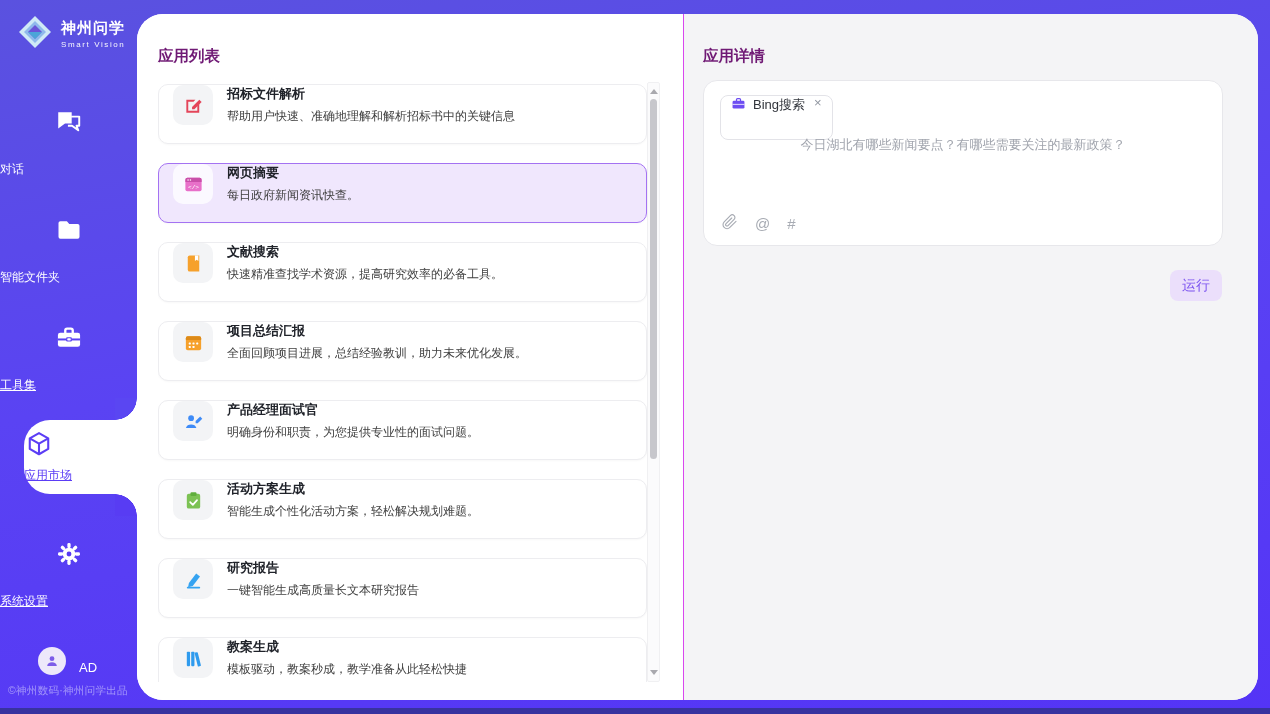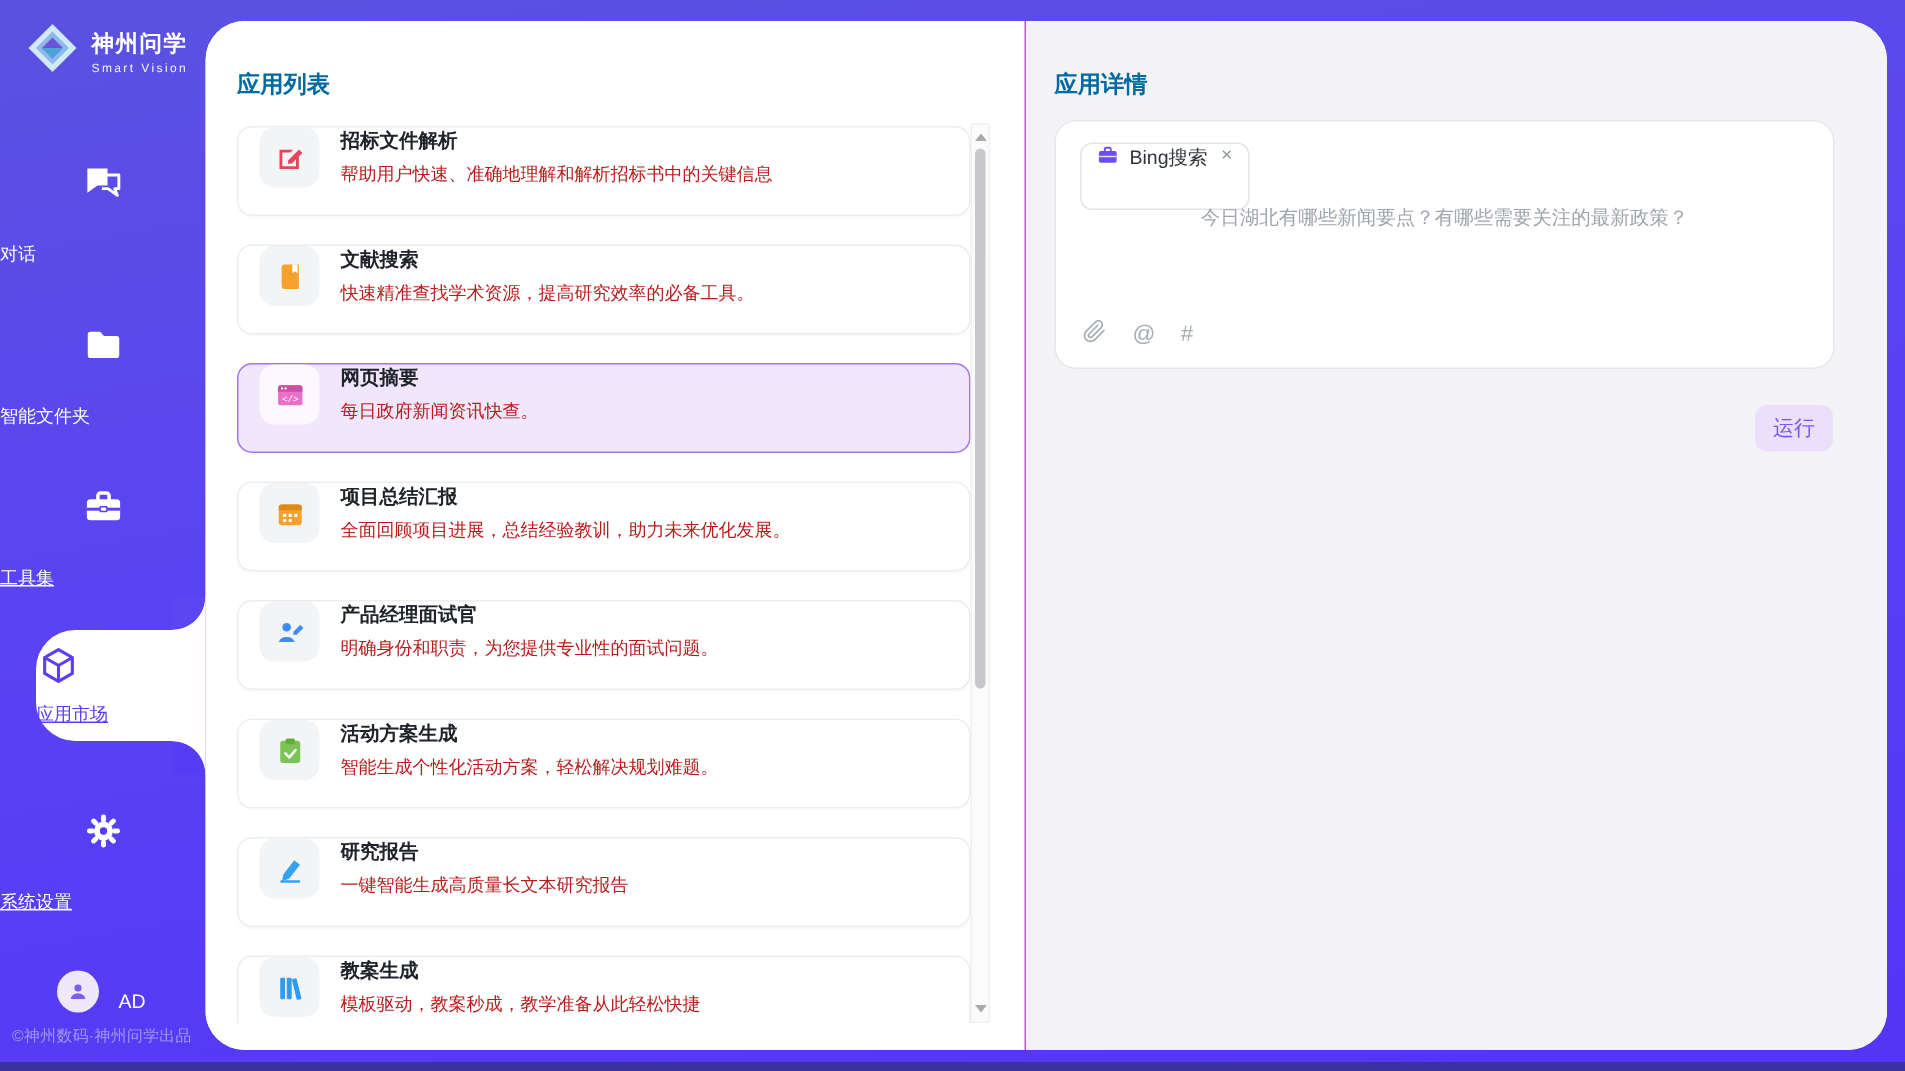--- a/index.html
+++ b/index.html
@@ -31,37 +31,37 @@
   .active-blob .nv-label{ display:inline-block; margin-top:4px; font-size:12px; color:var(--accent); text-decoration:underline; }
   .user-row{ position:absolute; left:38px; top:647px; display:flex; align-items:flex-end; gap:13px; }
   .avatar{ width:28px; height:28px; border-radius:50%; background:#EDE8FA; display:flex; align-items:center; justify-content:center; }
   .user-name{ font-size:13px; color:#fff; }
   .copyright{ position:absolute; left:8px; top:684px; font-size:10.5px; color:rgba(235,235,255,.5); letter-spacing:.3px; white-space:nowrap; }
 
   
   .content{ position:absolute; left:137px; top:14px; width:1121px; height:686px;
     border-radius:26px; overflow:hidden; display:flex; background:#fff; }
   .list-pane{ position:relative; width:546px; background:#fff; flex:0 0 auto; }
-  .pane-title{ position:absolute; top:32px; left:21px; font-size:15.5px; font-weight:bold; color:#0369a1; }
+  .pane-title{ position:absolute; top:32px; left:21px; font-size:15.5px; font-weight:bold; color:#701a75; }
   .detail-pane{ position:relative; flex:1; background:#F4F4F6; border-left:1px solid #d946ef; }
   .detail-pane .pane-title{ left:19px; }
 
   
   .scrollwrap{ position:absolute; top:68px; left:21px; width:502px; height:600px; overflow:hidden; }
   .cards{ width:489px; }
   .app-card{ height:60px; background:#fff; border:1px solid #EDEDF0; border-radius:10px;
     display:flex; align-items:flex-start; gap:14px; padding:0 14px; margin-bottom:19px;
     box-shadow:0 1px 2px rgba(20,20,40,.03); cursor:pointer; }
   .cards .app-card:first-child{ margin-top:2px; }
   .app-card.selected{ background:var(--selected-card-bg); border-color:var(--selected-card-border); }
   .icon-tile{ width:40px; height:40px; border-radius:10px; background:#F3F4F6;
     display:flex; align-items:center; justify-content:center; flex:0 0 auto; }
   .app-card.selected .icon-tile{ background:rgba(255,255,255,.75); }
   .card-title{ font-size:13px; font-weight:bold; color:#20232A; margin-bottom:5px; }
-  .card-desc{ font-size:12px; color:#b91c1c; }
+  .card-desc{ font-size:12px; color:#404040; }
 
   
   .sb{ position:absolute; right:0; top:0; width:13px; height:600px; background:#FBFBFC;
     border:1px solid #F0F0F2; border-radius:2px; }
   .sb-up,.sb-down{ position:absolute; left:50%; transform:translateX(-50%); width:0; height:0;
     border-left:4px solid transparent; border-right:4px solid transparent; cursor:pointer; }
   .sb-up{ top:6px; border-bottom:5px solid #A9A9AE; }
   .sb-down{ bottom:6px; border-top:5px solid #A9A9AE; }
   .sb-thumb{ position:absolute; left:2px; top:16px; width:7px; height:360px; background:#C7C7CC; border-radius:4px; cursor:grab; }
 
@@ -193,46 +193,46 @@
                 <path d="M3.5 5h9.5l-2 2h-5.5v9.5h9.5V11l2-2v9.5h-13.5z"></path>
                 <path d="M9.5 12.5l7.6-7.6 2.4 2.4-7.6 7.6H9.5z"></path>
               </svg>
             </span>
             <span>
               <div class="card-title">招标文件解析</div>
               <div class="card-desc">帮助用户快速、准确地理解和解析招标书中的关键信息</div>
             </span>
           </div>
 
-          <div class="app-card">
-            <span class="icon-tile">
-              <svg width="21" height="21" viewBox="0 0 22 22">
-                <path d="M5 4.5A2 2 0 0 1 7 2.5h10v17H7a2 2 0 0 1-2-2z" fill="#F6A12C"></path>
-                <path d="M12.5 2.5h3.6v6l-1.8-1.4-1.8 1.4z" fill="#fff"></path>
-              </svg>
-            </span>
-            <span>
-              <div class="card-title">文献搜索</div>
-              <div class="card-desc">快速精准查找学术资源，提高研究效率的必备工具。</div>
-            </span>
-          </div>
-
           <div class="app-card selected">
             <span class="icon-tile">
               <svg width="21" height="21" viewBox="0 0 22 22">
                 <rect x="2.5" y="4" width="17" height="14" rx="2" fill="#E870C9"></rect>
                 <path d="M2.5 6a2 2 0 0 1 2-2h13a2 2 0 0 1 2 2v2.5h-17z" fill="#C94FA9"></path>
                 <circle cx="5.3" cy="6.2" r=".8" fill="#fff"></circle>
                 <circle cx="7.8" cy="6.2" r=".8" fill="#fff"></circle>
                 <text x="11" y="15.6" font-size="6.5" fill="#fff" text-anchor="middle" font-family="Liberation Mono, monospace">&lt;/&gt;</text>
               </svg>
             </span>
             <span>
               <div class="card-title">网页摘要</div>
               <div class="card-desc">每日政府新闻资讯快查。</div>
+            </span>
+          </div>
+
+          <div class="app-card">
+            <span class="icon-tile">
+              <svg width="21" height="21" viewBox="0 0 22 22">
+                <path d="M5 4.5A2 2 0 0 1 7 2.5h10v17H7a2 2 0 0 1-2-2z" fill="#F6A12C"></path>
+                <path d="M12.5 2.5h3.6v6l-1.8-1.4-1.8 1.4z" fill="#fff"></path>
+              </svg>
+            </span>
+            <span>
+              <div class="card-title">文献搜索</div>
+              <div class="card-desc">快速精准查找学术资源，提高研究效率的必备工具。</div>
             </span>
           </div>
 
           <div class="app-card">
             <span class="icon-tile">
               <svg width="21" height="21" viewBox="0 0 22 22">
                 <rect x="3" y="4.5" width="16" height="14.5" rx="2" fill="#F6A12C"></rect>
                 <path d="M3 6.5a2 2 0 0 1 2-2h12a2 2 0 0 1 2 2v2H3z" fill="#DD8A18"></path>
                 <g fill="#fff">
                   <rect x="6" y="11" width="2.2" height="2.2" rx=".5"></rect>

